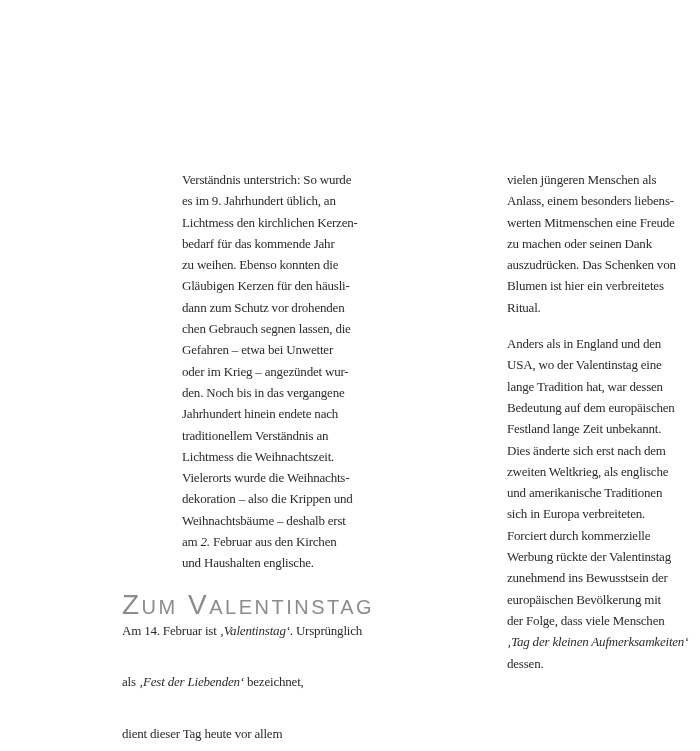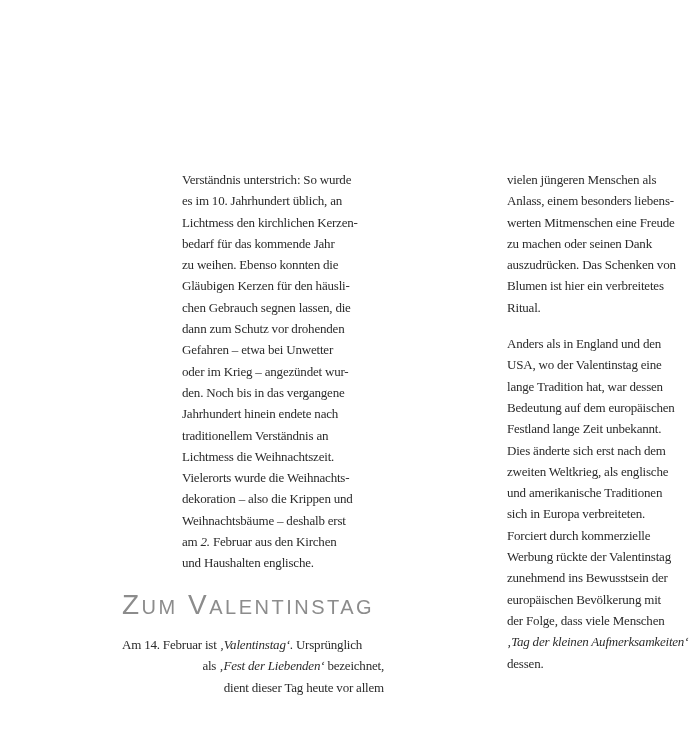--- a/index.html
+++ b/index.html
@@ -46,38 +46,38 @@
     font-size: 28px;
     line-height: 24px;
     font-variant: small-caps;
     letter-spacing: 2.5px;
     color: var(--heading-color, #8c8c8c);
     white-space: nowrap;
   }
   .intro {
     position: absolute;
     left: 122px;
-    top: 634px;
+    top: 620px;
     width: 262px;
   }
-  .intro .line.center { text-align: right; }
+  .intro .line.center { text-align: left; margin-top: 30px; }
 </style>
 </head>
 <body>
 
 <div class="page">
   <div class="col left-col">
       <div class="line"><span>Verständnis unterstrich: So wurde</span></div>
-      <div class="line"><span>es im 10. Jahrhundert üblich, an</span></div>
+      <div class="line"><span>es im 9. Jahrhundert üblich, an</span></div>
       <div class="line"><span>Lichtmess den kirchlichen Kerzen-</span></div>
       <div class="line"><span>bedarf für das kommende Jahr</span></div>
       <div class="line"><span>zu weihen. Ebenso konnten die</span></div>
       <div class="line"><span>Gläubigen Kerzen für den häusli-</span></div>
+      <div class="line"><span>dann zum Schutz vor drohenden</span></div>
       <div class="line"><span>chen Gebrauch segnen lassen, die</span></div>
-      <div class="line"><span>dann zum Schutz vor drohenden</span></div>
       <div class="line"><span>Gefahren – etwa bei Unwetter</span></div>
       <div class="line"><span>oder im Krieg – angezündet wur-</span></div>
       <div class="line"><span>den. Noch bis in das vergangene</span></div>
       <div class="line"><span>Jahrhundert hinein endete nach</span></div>
       <div class="line"><span>traditionellem Verständnis an</span></div>
       <div class="line"><span>Lichtmess die Weihnachtszeit.</span></div>
       <div class="line"><span>Vielerorts wurde die Weihnachts-</span></div>
       <div class="line"><span>dekoration – also die Krippen und</span></div>
       <div class="line"><span>Weihnachtsbäume – deshalb erst</span></div>
       <div class="line"><span>am </span><em>2.</em><span> Februar aus den Kirchen</span></div>

